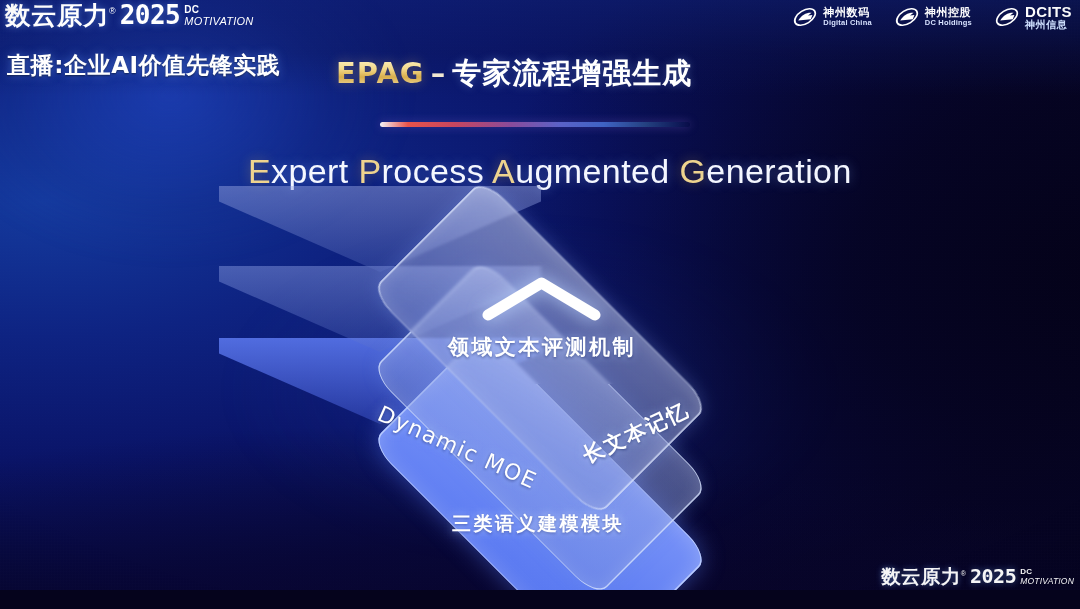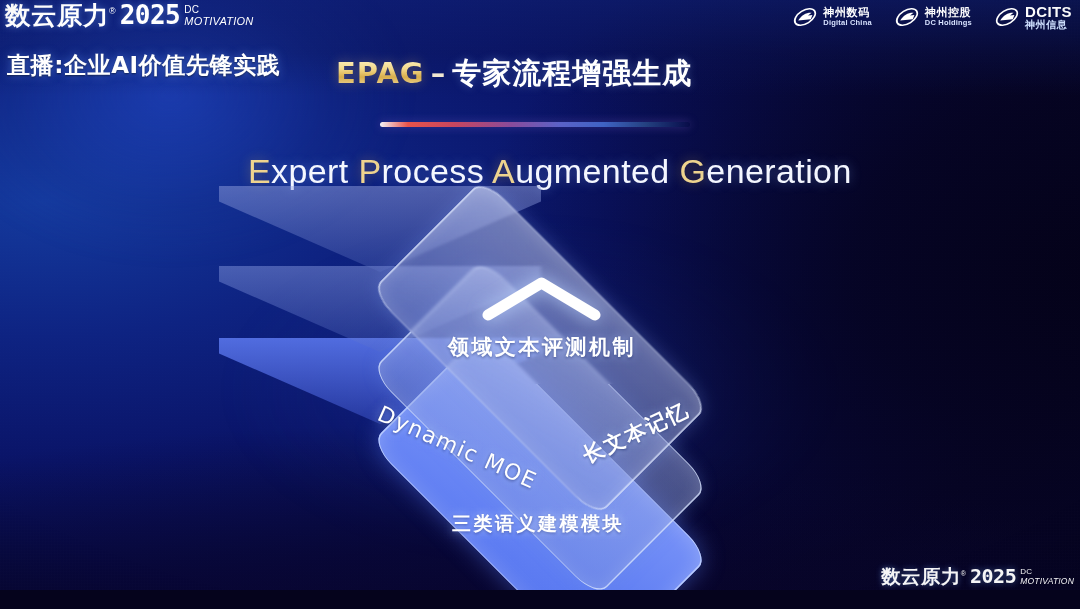--- a/index.html
+++ b/index.html
@@ -72,21 +72,21 @@
   .brand-reg{font-size:9px;line-height:1;position:relative;top:-12px;left:-1px;}
   .brand-year{
     font-size:26px;font-weight:700;line-height:1;letter-spacing:-.5px;
     font-family:"DejaVu Sans Mono","Liberation Mono",monospace;
     text-shadow:0 0 7px rgba(120,170,255,.5);
     margin-left:1px;
   }
   .brand-dc{
     display:flex;flex-direction:column;line-height:1;margin-left:2px;margin-bottom:1px;
   }
-  .brand-dc .d1{font-size:10px;font-weight:400;letter-spacing:.3px;}
+  .brand-dc .d1{font-size:10px;font-weight:700;letter-spacing:.3px;}
   .brand-dc .d2{font-size:11px;font-weight:400;letter-spacing:.2px;margin-top:1px;font-style:italic;}
 
   .live-title{
     position:absolute;left:7px;top:50px;
     font-size:23px;font-weight:700;color:#fff;letter-spacing:.6px;
     font-family:"DejaVu Sans","Liberation Sans",sans-serif;
     text-shadow:0 0 10px rgba(110,160,255,.55), 0 1px 2px rgba(0,0,0,.6);
     white-space:nowrap;
   }
 

